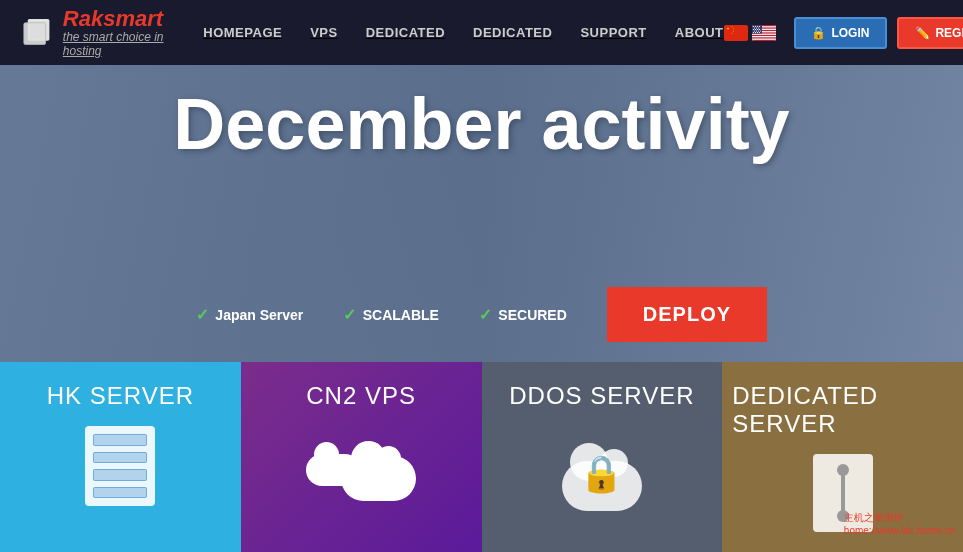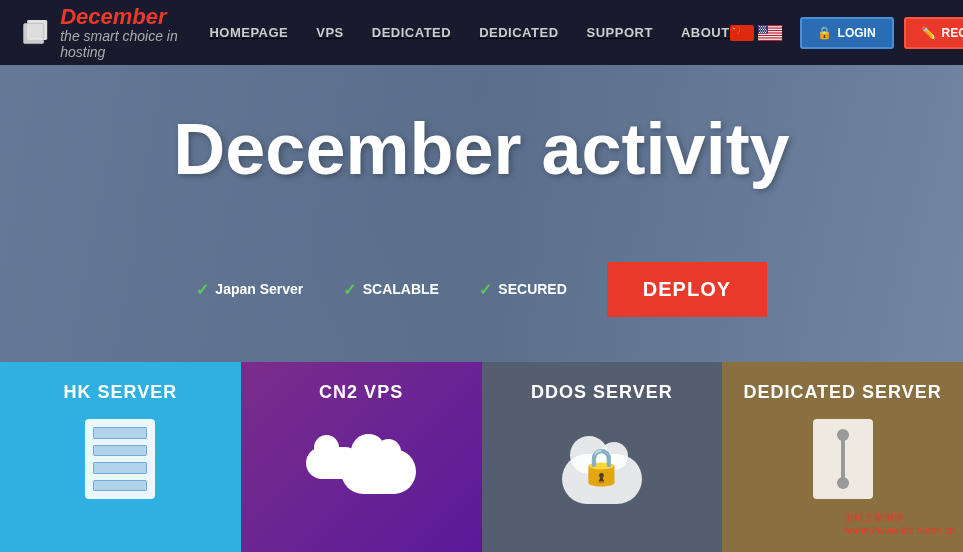--- a/index.html
+++ b/index.html
@@ -31,22 +31,23 @@
     }
     .logo-brand {
       color: #e8392a;
       font-size: 22px;
       font-weight: bold;
       font-style: italic;
       line-height: 1;
     }
     .logo-tagline {
       color: #aaa;
-      font-size: 14px;
+      font-size: 12px;
       font-style: italic;
+      text-decoration: underline;
     }
     nav {
       display: flex;
       align-items: center;
       gap: 28px;
       flex: 1;
       text-decoration: underline;
     }
     nav a {
       color: #ccc;
@@ -108,23 +109,23 @@
       position: absolute;
       inset: 0;
       background: linear-gradient(to right, rgba(100,120,150,0.85) 0%, rgba(90,110,140,0.9) 50%, rgba(110,130,160,0.8) 100%);
     }
     .hero-content {
       position: relative;
       z-index: 2;
       display: flex;
       flex-direction: column;
       align-items: center;
-      justify-content: center;
+      justify-content: space-between;
       height: 100%;
-      padding: 28px;
+      padding: 20px;
       gap: 44px;
     }
     .hero-title {
       color: white;
       font-size: 72px;
       font-weight: bold;
       text-align: center;
       line-height: 1.1;
       text-shadow: 2px 2px 6px rgba(0,0,0,0.3);
       margin-bottom: 28px;
@@ -166,22 +167,22 @@
     .card {
       flex: 1;
       display: flex;
       flex-direction: column;
       align-items: center;
       justify-content: flex-start;
       padding: 20px 10px;
       color: white;
     }
     .card-title {
-      font-size: 18px;
-      font-weight: bold;
+      font-size: 24px;
+      font-weight: normal;
       letter-spacing: 1px;
       margin-bottom: 16px;
       text-transform: uppercase;
     }
     .card-hk { background: #2eb0e0; }
     .card-cn2 { background: linear-gradient(135deg, #7b2d8b, #5a1a9a); }
     .card-ddos { background: #555e6e; }
     .card-dedicated { background: #8a7040; }
 
     
@@ -358,21 +359,21 @@
   <div class="logo-area">
 
     <svg class="logo-icon" viewBox="0 0 45 45">
       <rect x="5" y="10" width="28" height="28" rx="2" fill="#ccc"></rect>
       <rect x="10" y="5" width="28" height="28" rx="2" fill="#e0e0e0"></rect>
       <rect x="12" y="7" width="24" height="24" rx="2" fill="white"></rect>
       <polygon points="12,7 36,7 36,31 12,31" fill="#ddd"></polygon>
       <rect x="5" y="10" width="28" height="28" rx="2" fill="none" stroke="#bbb" stroke-width="1"></rect>
     </svg>
     <div class="logo-text-area">
-      <span class="logo-brand">December</span>
+      <span class="logo-brand">Raksmart</span>
       <span class="logo-tagline">the smart choice in hosting</span>
     </div>
   </div>
 
   <nav>
     <a href="#">HOMEPAGE</a>
     <a href="#">VPS</a>
     <a href="#">DEDICATED</a>
     <a href="#">DEDICATED</a>
     <a href="#">SUPPORT</a>

